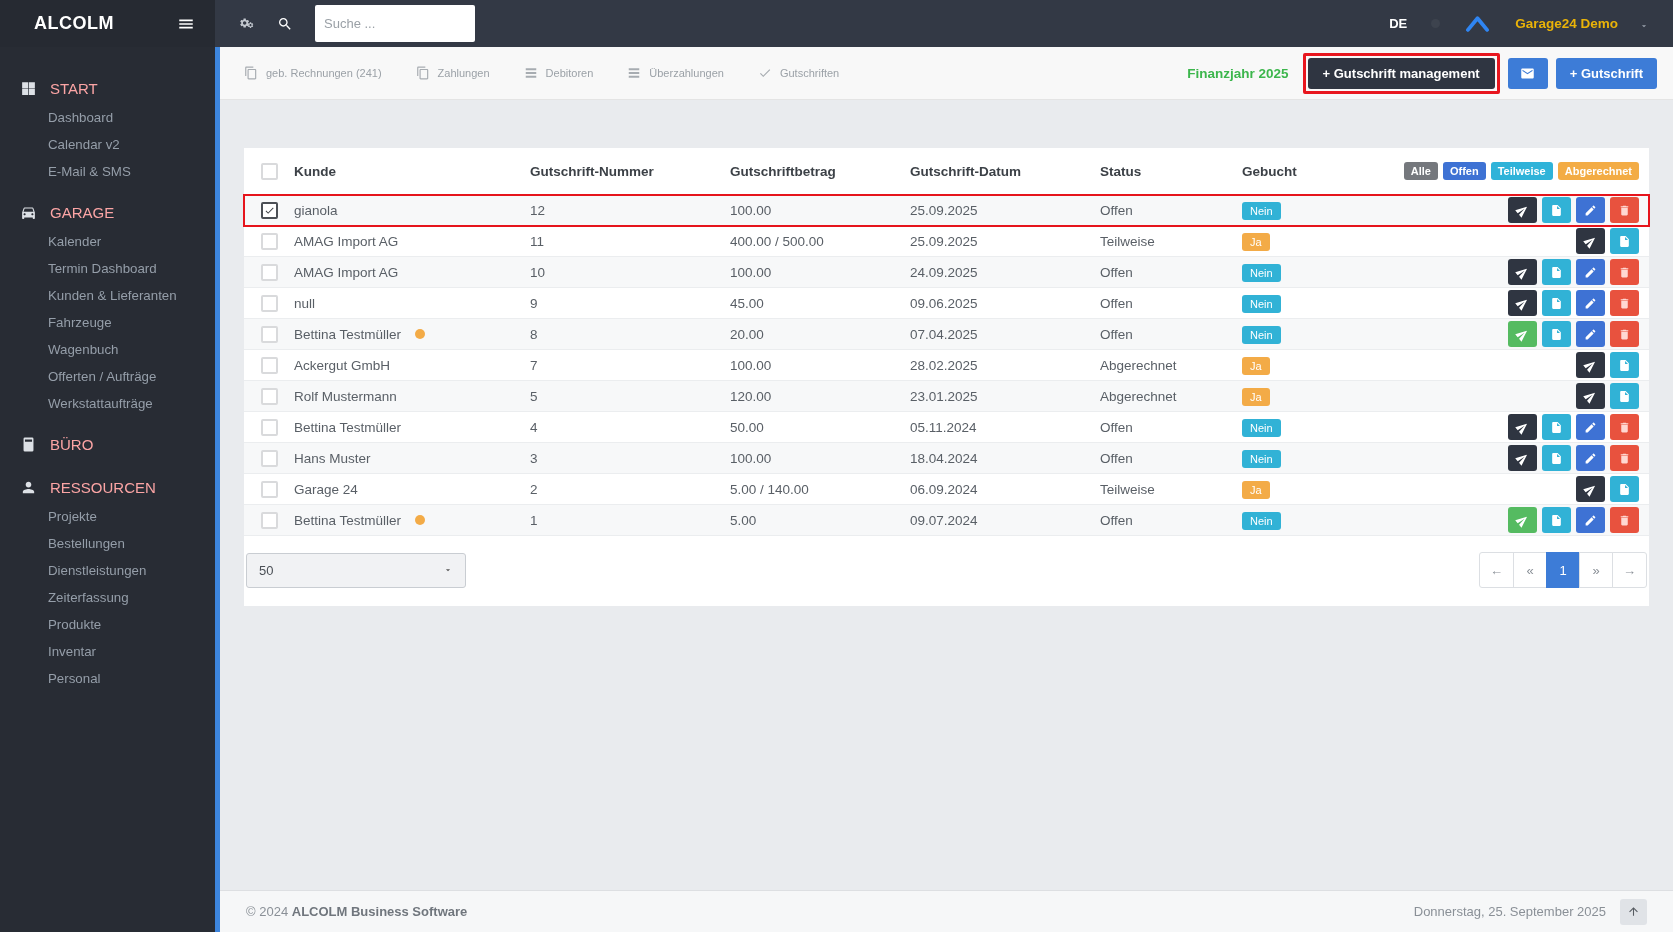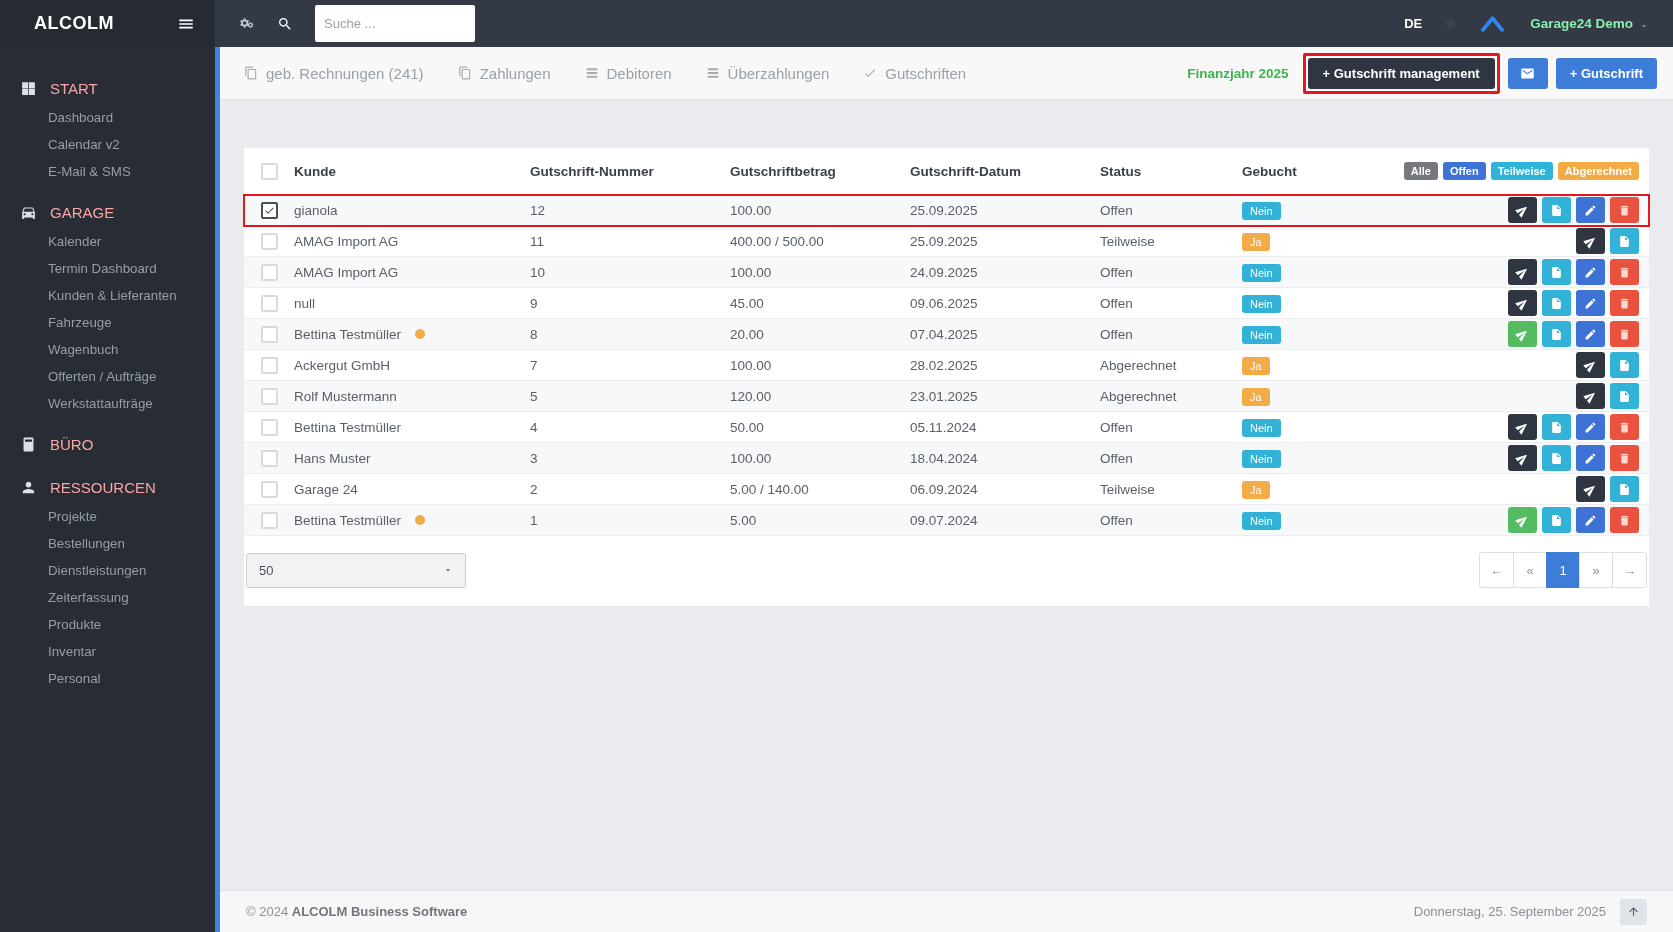--- a/index.html
+++ b/index.html
@@ -23,29 +23,29 @@
   .topbar { height: 47px; flex-shrink: 0; background: #333945; display: flex; align-items: center; padding: 0 24px; }
   .topbar-ic { margin-right: 22px; color: #c3c8cf; cursor: pointer; display: inline-flex; }
   .topbar-ic.search-white { color: #fff; }
   .topbar-ic svg { width: 16px; height: 16px; }
   .search { width: 160px; height: 37px; border: none; border-radius: 2px; padding: 0 9px; font: 13px "Liberation Sans", sans-serif; color: #444; background: #fff; outline: none; }
   .search::placeholder { color: #9aa0a6; }
   .topbar-right { margin-left: auto; display: flex; align-items: center; gap: 24px; }
   .lang { color: #fff; font-size: 13px; font-weight: 700; cursor: pointer; }
   .notif-dot { width: 9px; height: 9px; border-radius: 50%; background: #3d434e; cursor: pointer; }
   .brand-caret { color: #2f85f2; display: inline-flex; cursor: pointer; } .brand-caret svg { width: 27px; height: 17px; }
-  .account { display: flex; align-items: flex-end; gap: 6px; color: #86efac; font-size: 13.5px; font-weight: 700; cursor: pointer; }
+  .account { display: flex; align-items: flex-end; gap: 21px; color: #eab308; font-size: 13.5px; font-weight: 700; cursor: pointer; }
   .caret { color: #9aa2ad; display: inline-flex; } .caret svg { width: 10px; height: 10px; }
 
   .below { flex: 1; display: flex; flex-direction: column; border-left: 5px solid #3d85dd; min-height: 0; }
 
   
   .tabbar { height: 53px; flex-shrink: 0; background: #f8f8f8; border-bottom: 1px solid #e4e4e4; display: flex; align-items: center; padding: 0 16px 0 24px; }
   .tabs { display: flex; gap: 34px; }
-  .tab { display: flex; align-items: center; gap: 8px; color: #9ba1a7; font-size: 15px; cursor: pointer; white-space: nowrap; }
+  .tab { display: flex; align-items: center; gap: 8px; color: #9ba1a7; font-size: 11px; cursor: pointer; white-space: nowrap; }
   .tab .ic { color: #a7acb1; display: inline-flex; } .tab .ic svg { width: 14px; height: 14px; }
   .tab-actions { margin-left: auto; display: flex; align-items: center; gap: 8px; }
   .fiscal { color: #3cb64c; font-weight: 700; font-size: 13.5px; margin-right: 6px; white-space: nowrap; }
   .red-box { border: 3px solid #e8161e; padding: 2px; border-radius: 2px; display: inline-flex; }
   .btn { border: none; border-radius: 3px; font: 600 13px "Liberation Sans", sans-serif; color: #fff; cursor: pointer; display: inline-flex; align-items: center; gap: 6px; white-space: nowrap; }
   .btn.dark { background: #2f3541; padding: 8px 15px; }
   .btn.blue { background: #3d7cd7; padding: 8px 14px; }
   .btn.icon-btn { width: 40px; height: 31px; justify-content: center; padding: 0; }
   .btn .ic { display: inline-flex; } .btn .ic svg { width: 15px; height: 15px; }
 

